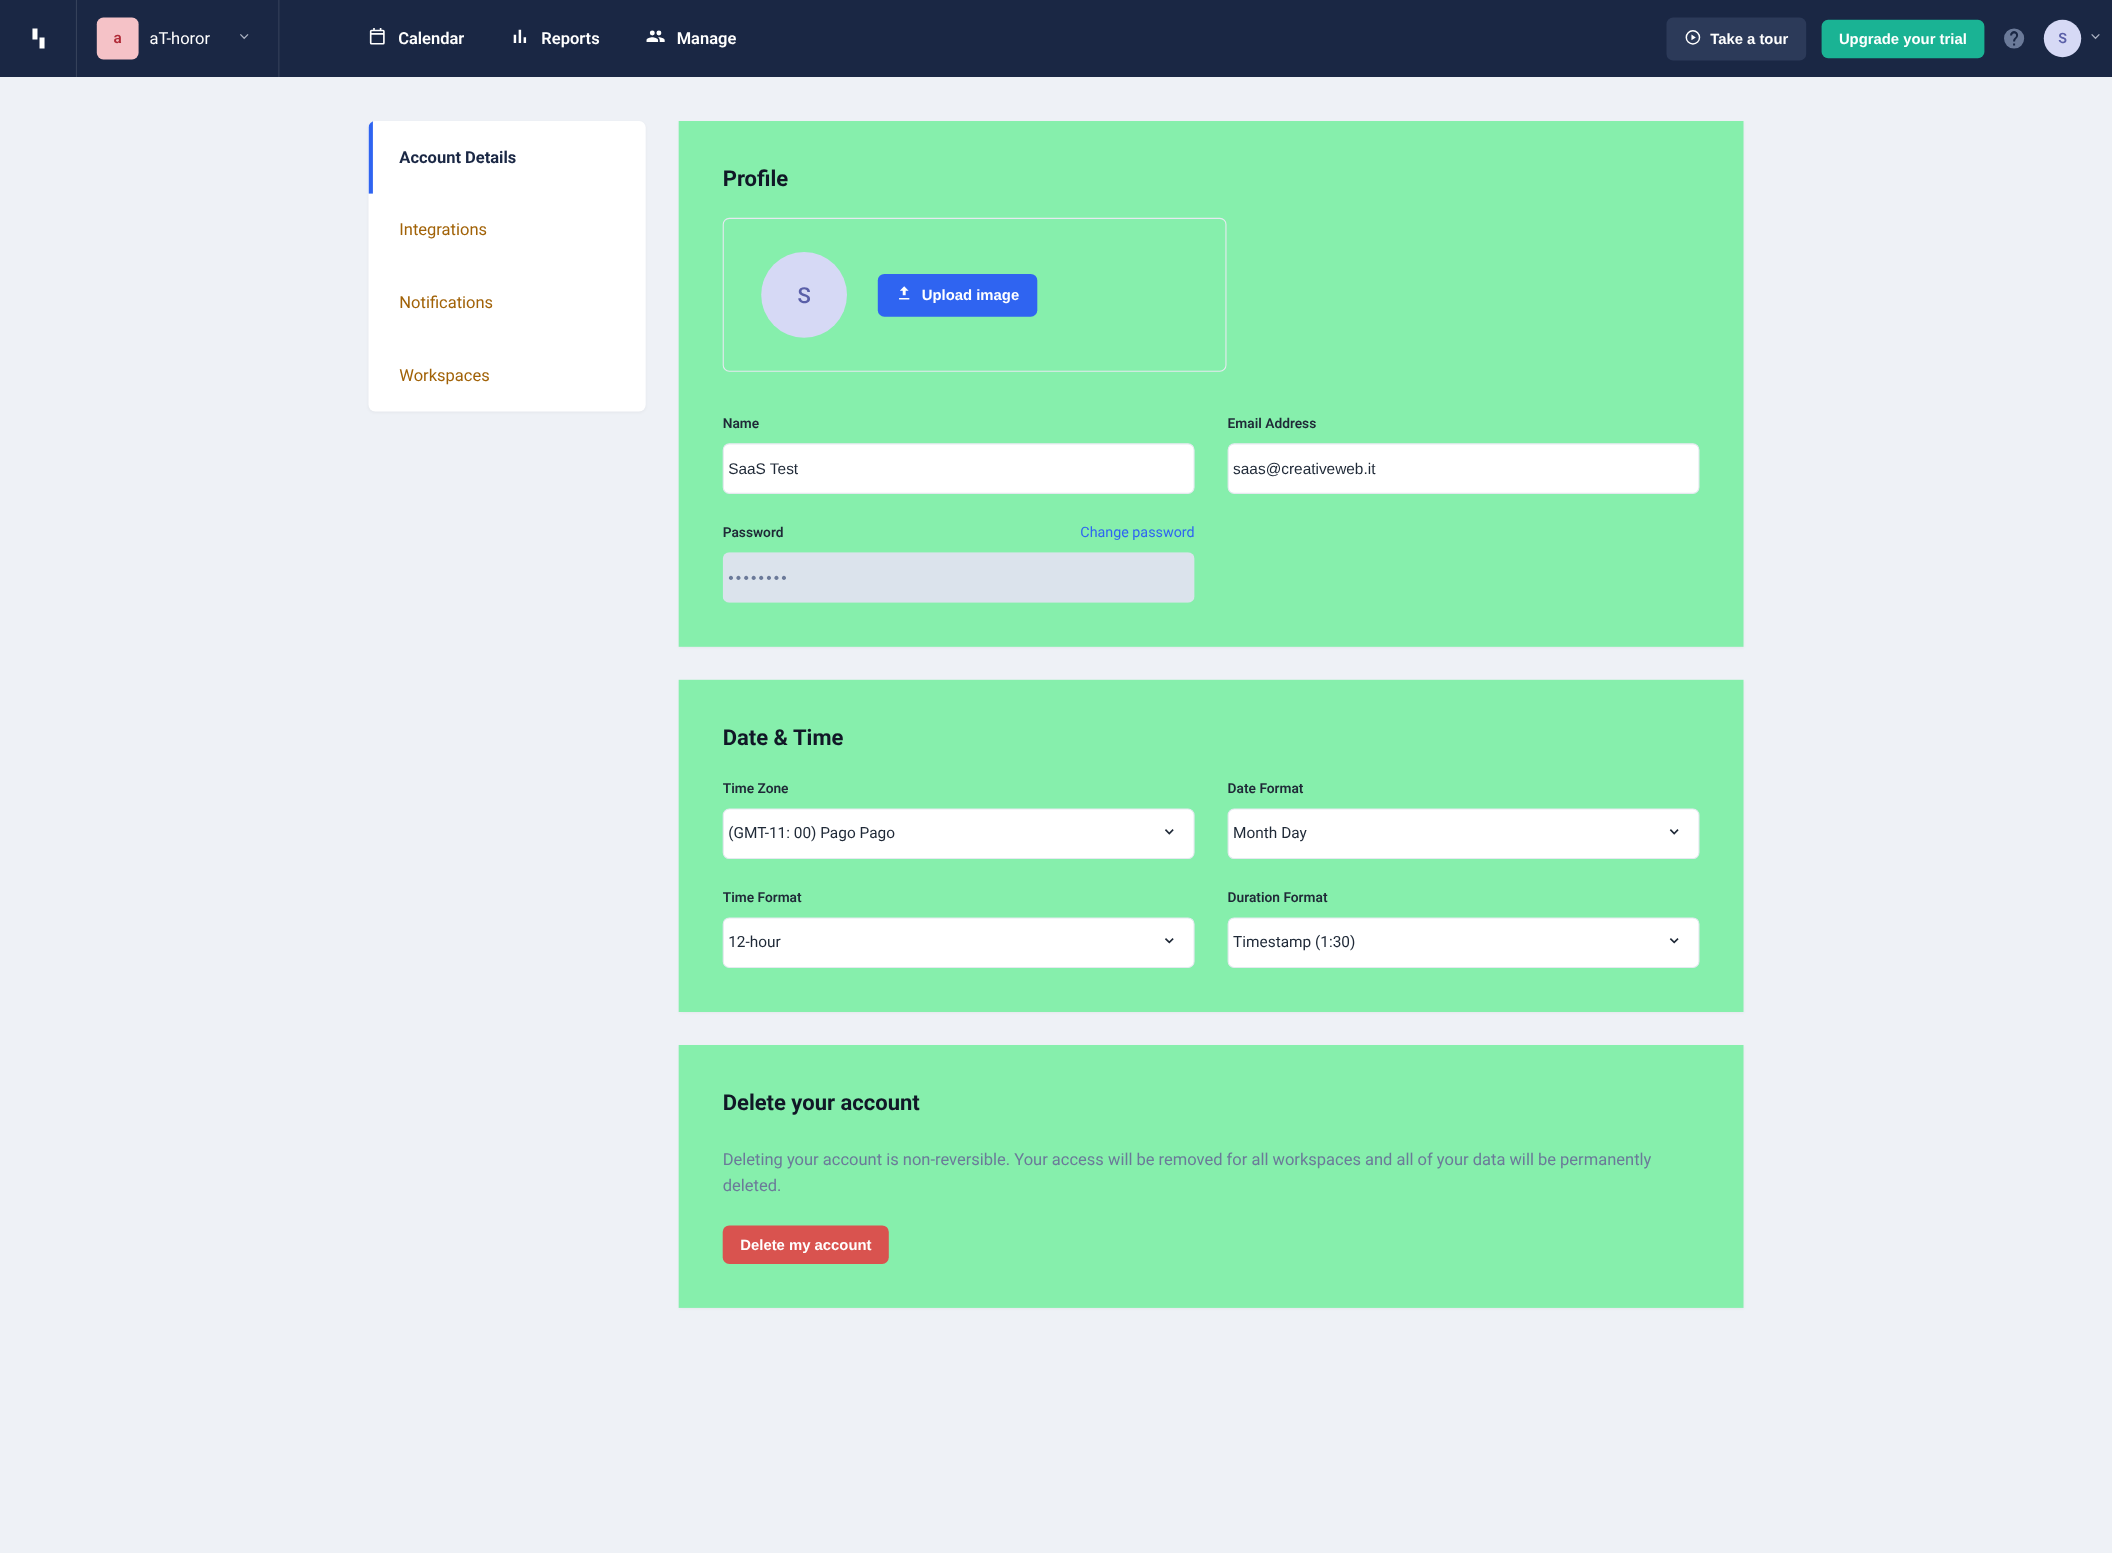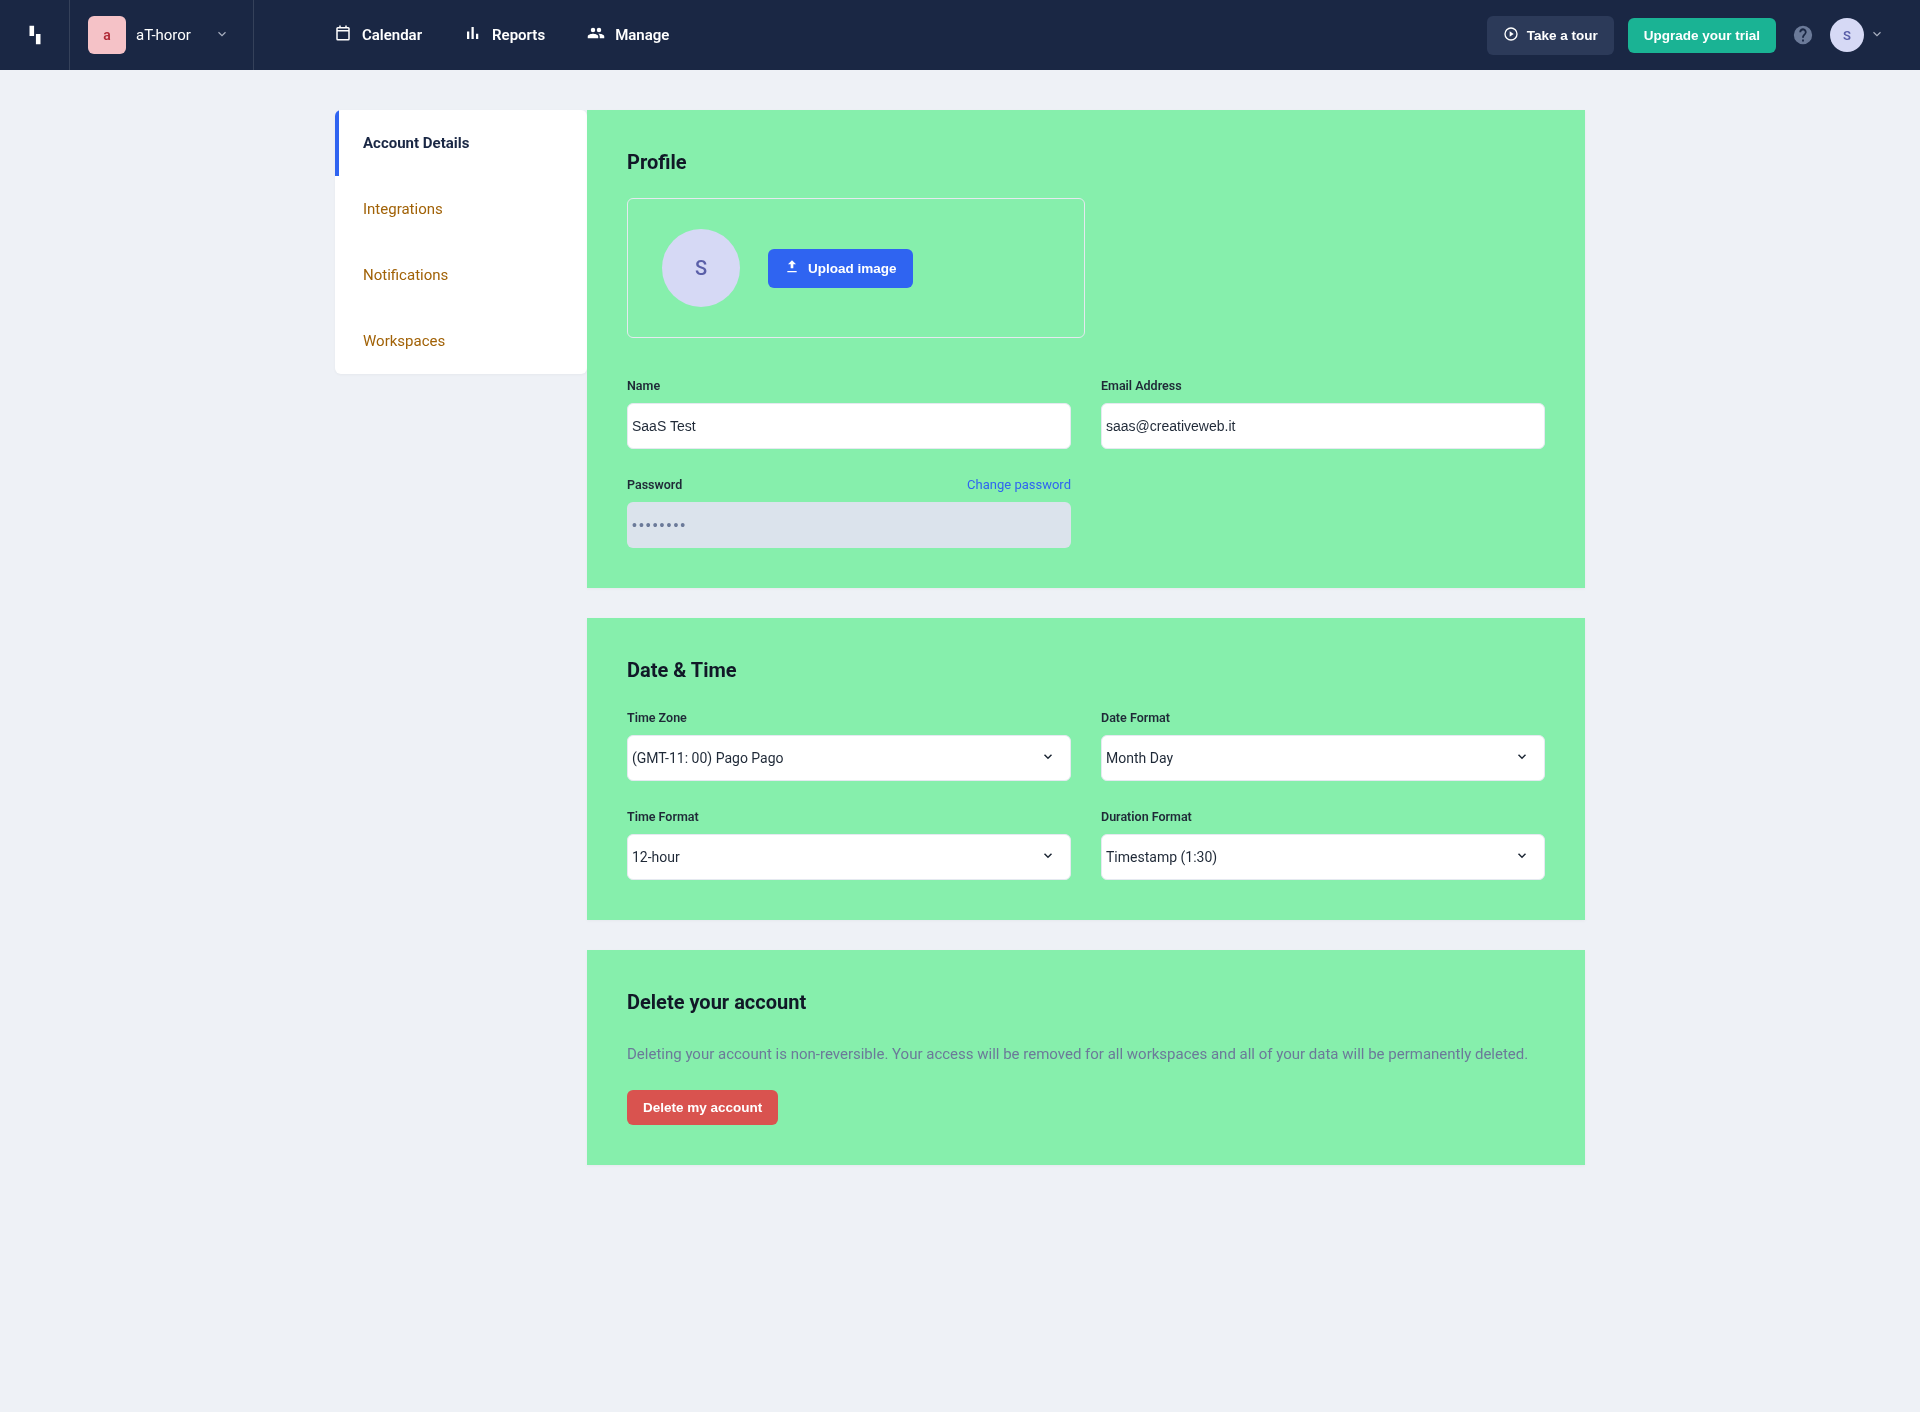--- a/index.html
+++ b/index.html
@@ -60,21 +60,21 @@
     font-size: 15px;
     color: #fff;
     cursor: pointer;
   }
   .nav-link svg { width:18px; height:18px; fill:#fff; }
   .topbar-right {
     margin-left: auto;
     display:flex;
     align-items:center;
     gap: 14px;
-    padding-right: 36px;
+    padding-right: 8px;
   }
   .btn {
     display:inline-flex;
     align-items:center;
     gap:8px;
     border-radius:6px;
     padding: 10px 16px;
     font-size:13.5px;
     font-weight:600;
     cursor:pointer;
@@ -93,20 +93,21 @@
     color:#5a5fa8; font-weight:600; font-size:13px;
   }
   .user-menu .caret svg { stroke:#a9b0c0; }
 
   
   .page-wrap {
     max-width: 1290px;
     margin: 0 auto;
     padding: 40px 20px 60px;
     display:flex;
+    gap: 30px;
     align-items:flex-start;
   }
   .sidebar {
     width: 252px;
     background:#fff;
     border-radius:6px;
     box-shadow: 0 1px 3px rgba(0,0,0,0.04);
     overflow:hidden;
   }
   .side-item {

